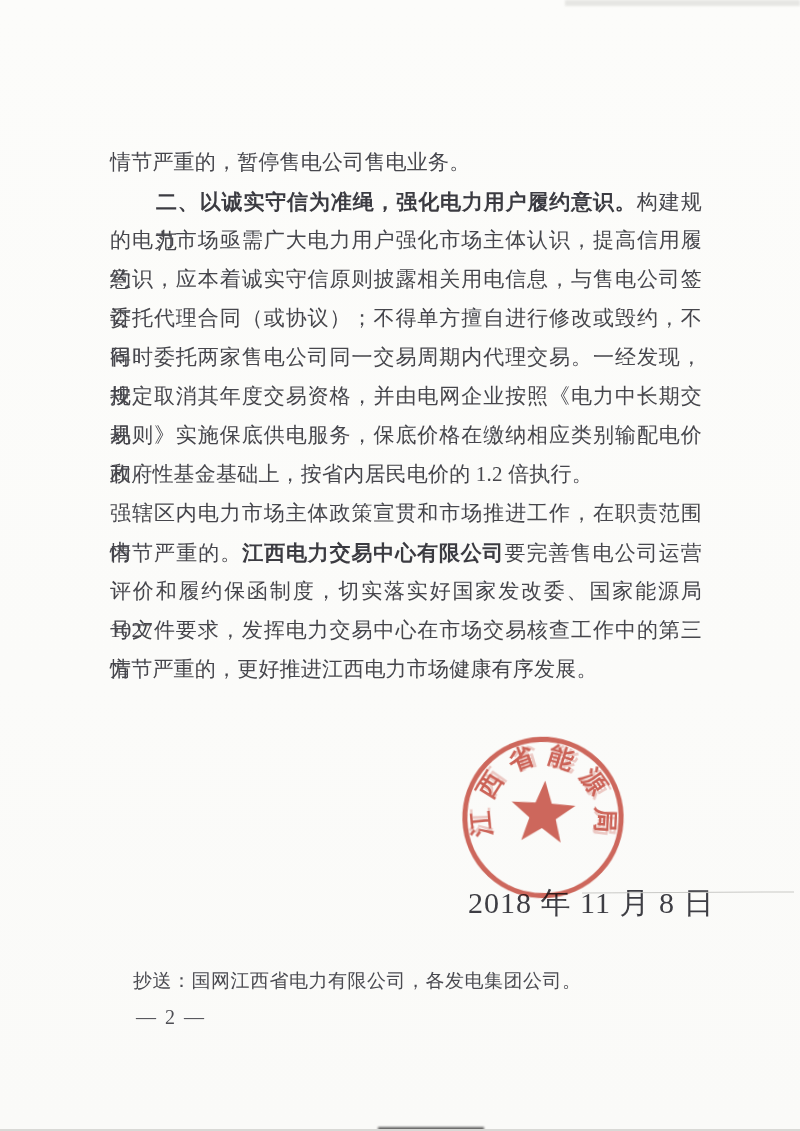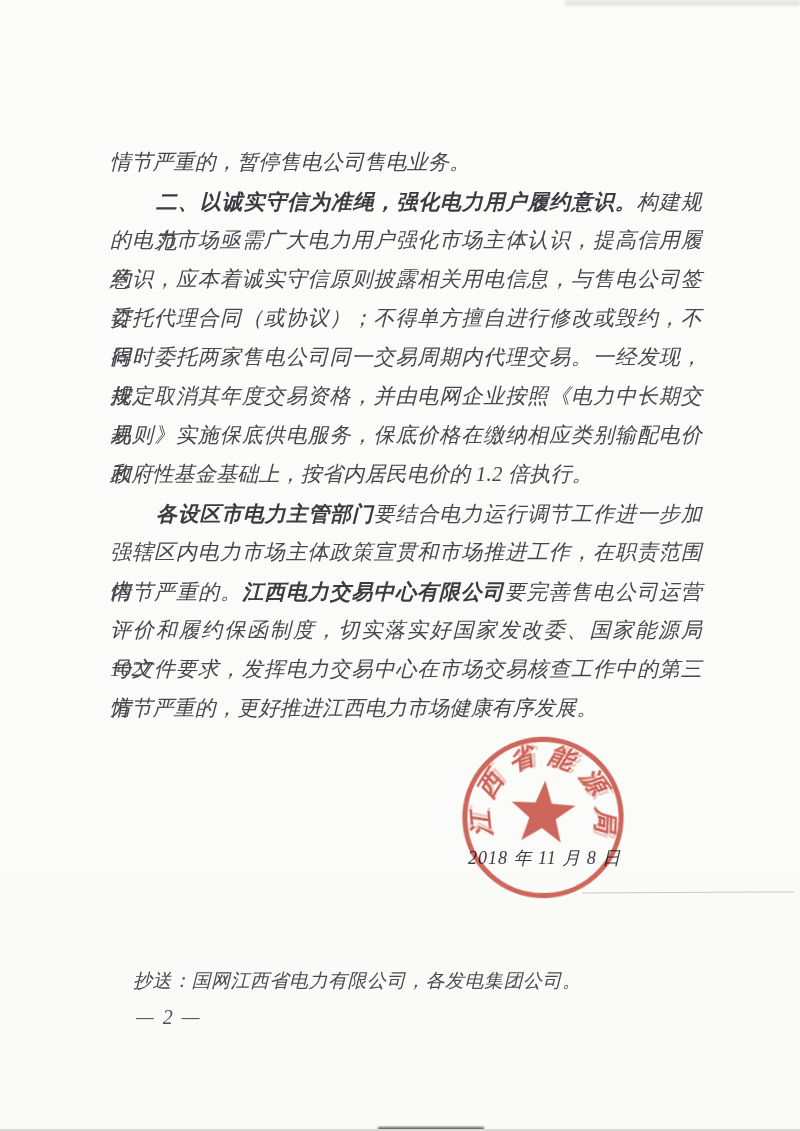--- a/index.html
+++ b/index.html
@@ -7,21 +7,20 @@
   body {
     position: relative;
     background: #fbfbf9;
     font-family: "Liberation Serif", "DejaVu Serif", serif;
     color: #44444a;
     overflow: hidden;
   }
   .page {
     position: absolute; inset: 0;
     background: linear-gradient(180deg, #fcfcfa 0%, #fbfbf9 60%, #fafaf8 100%);
-    font-style: italic;
   }
   
   .smudge-top {
     position: absolute; top: 0; right: 0; width: 235px; height: 6px;
     background: #e6e6e3; filter: blur(1px);
   }
   .smudge-bottom {
     position: absolute; left: 378px; bottom: 0; width: 106px; height: 4px;
     background: #3c3c3c; filter: blur(1.2px); opacity: .8;
   }
@@ -52,22 +51,22 @@
   }
   .line.indent { padding-left: 46px; }
   .seg.bold {
     font-family: "Liberation Sans", "DejaVu Sans", sans-serif;
     font-weight: 700;
     color: #3b3b41;
     letter-spacing: 0;
   }
   
   .date-line {
-    position: absolute; left: 468px; top: 846px;
-    font-size: 18px; letter-spacing: 1px; color: #3e3e44;
+    position: absolute; left: 468px; top: 883px;
+    font-size: 30px; letter-spacing: 1px; color: #3e3e44;
     white-space: nowrap;
   }
   
   .seal {
     position: absolute; left: 459px; top: 731px;
     width: 168px; height: 173px;
     mix-blend-mode: multiply;
     opacity: .92;
     transform: rotate(-2deg);
     filter: blur(.2px);
@@ -94,21 +93,20 @@
   <div class="content">
       <div class="line"><span class="seg">情节严重的，暂停售电公司售电业务。</span></div>
       <div class="line indent just"><span class="seg bold">二、以诚实守信为准绳，强化电力用户履约意识。</span><span class="seg">构建规范</span></div>
       <div class="line just"><span class="seg">的电力市场亟需广大电力用户强化市场主体认识，提高信用履约</span></div>
       <div class="line just"><span class="seg">意识，应本着诚实守信原则披露相关用电信息，与售电公司签订</span></div>
       <div class="line just"><span class="seg">委托代理合同（或协议）；不得单方擅自进行修改或毁约，不得</span></div>
       <div class="line just"><span class="seg">同时委托两家售电公司同一交易周期内代理交易。一经发现，按</span></div>
       <div class="line just"><span class="seg">规定取消其年度交易资格，并由电网企业按照《电力中长期交易</span></div>
       <div class="line just"><span class="seg">规则》实施保底供电服务，保底价格在缴纳相应类别输配电价和</span></div>
       <div class="line"><span class="seg">政府性基金基础上，按省内居民电价的 1.2 倍执行。</span></div>
-      <div class="line indent just"><span class="seg bold">各设区市电力主管部门</span><span class="seg">要结合电力运行调节工作进一步加</span></div>
       <div class="line just"><span class="seg">强辖区内电力市场主体政策宣贯和市场推进工作，在职责范围内</span></div>
       <div class="line just"><span class="seg">情节严重的。</span><span class="seg bold">江西电力交易中心有限公司</span><span class="seg">要完善售电公司运营</span></div>
       <div class="line just"><span class="seg">评价和履约保函制度，切实落实好国家发改委、国家能源局 1027</span></div>
       <div class="line just"><span class="seg">号文件要求，发挥电力交易中心在市场交易核查工作中的第三方</span></div>
       <div class="line"><span class="seg">情节严重的，更好推进江西电力市场健康有序发展。</span></div>
     </div>
 
   <div class="date-line">2018 年 11 月 8 日</div>
 
   <svg class="seal" viewBox="0 0 200 200">

